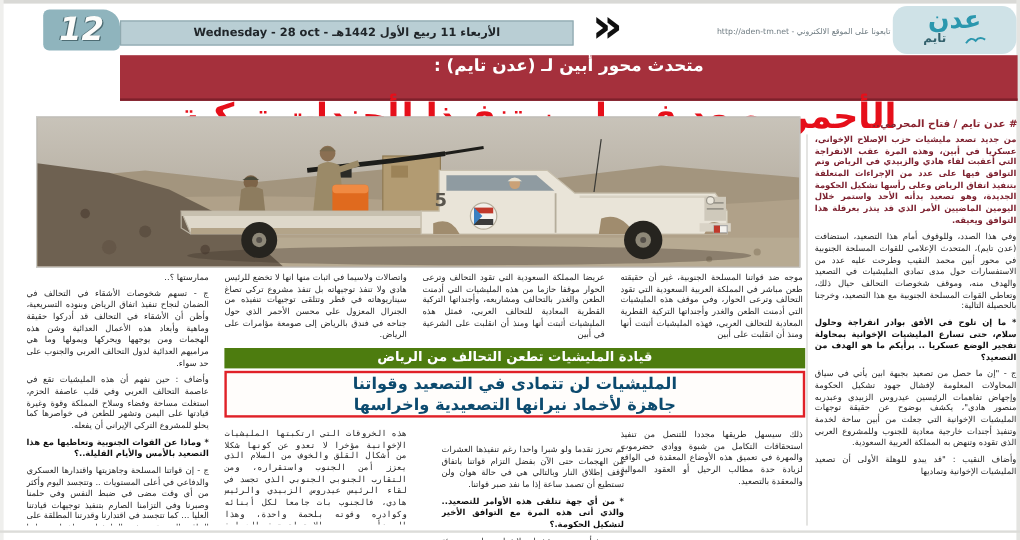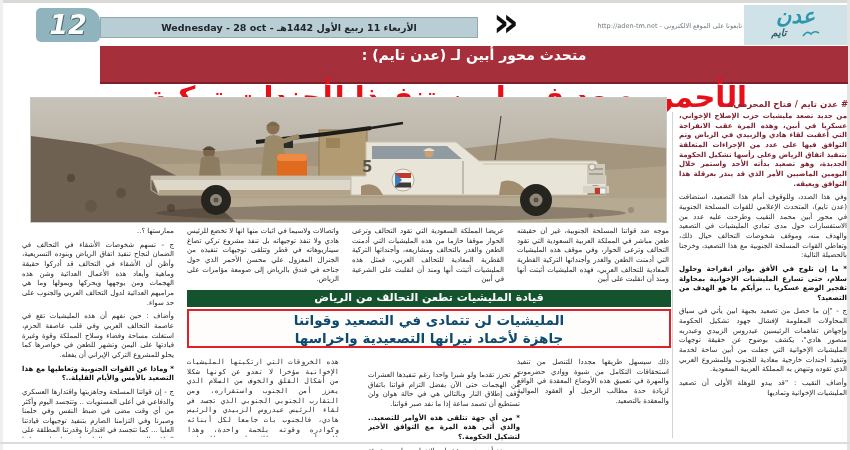--- a/index.html
+++ b/index.html
@@ -30,21 +30,21 @@
   .chevron{
     position:absolute;left:477px;top:2px;width:58px;height:40px;
     color:#101010;font-size:40px;font-weight:bold;line-height:40px;text-align:center;
   }
   .site-note{
     position:absolute;left:556px;top:22px;width:186px;
     color:#6d7a80;font-size:6.5px;text-align:right;direction:rtl;
   }
   .logo{
     position:absolute;left:744px;top:5px;width:103px;height:40px;
-    background:#cfe2e7;border-radius:0;text-align:center;direction:rtl;font-style:italic;
+    background:#cfe2e7;border-radius:12px;text-align:center;direction:rtl;
   }
   .logo-main{color:#2b97ae;font-weight:bold;font-size:21px;line-height:22px;}
   .logo-row{display:flex;align-items:center;justify-content:center;gap:15px;}
   .logo-sub{color:#33616d;font-weight:bold;font-size:10px;line-height:12px;}
 
   
   .kicker{
     position:absolute;left:100px;top:46px;width:748px;height:38px;box-sizing:border-box;
     background:#a5303c;border-bottom:2px solid #7e202b;
     color:#ffffff;font-weight:bold;font-size:14px;line-height:19px;text-align:center;direction:rtl;
@@ -80,21 +80,21 @@
   .col-b-top{left:187px;top:227px;width:152px;height:61px;}
   .col-c-top{left:352px;top:227px;width:152px;height:61px;}
   .col-d-top{left:517px;top:227px;width:152px;height:61px;}
   .col-b-bot{left:187px;top:358px;width:152px;height:79px;font-family:Liberation Mono, monospace;}
   .col-c-bot{left:368px;top:358px;width:152px;height:79px;margin-top:13px;}
   .col-d-bot{left:517px;top:358px;width:152px;height:79px;}
 
   
   .pullbox{position:absolute;left:187px;top:290px;width:484px;height:64px;}
   .pull-kicker{
-    height:17px;background:#14532d;
+    height:17px;background:#4d7c0f;
     color:#ffffff;font-weight:bold;font-size:11px;line-height:16px;text-align:center;direction:rtl;
   }
   .pull-body{
     margin-top:2px;border:2px solid #e02128;height:39px;box-sizing:border-box;
     display:flex;flex-direction:column;justify-content:center;
     color:#0c4a6e;font-weight:bold;font-size:13.5px;line-height:18px;text-align:center;direction:rtl;
     background:#fffdfb;
   }
 </style>
 </head>

